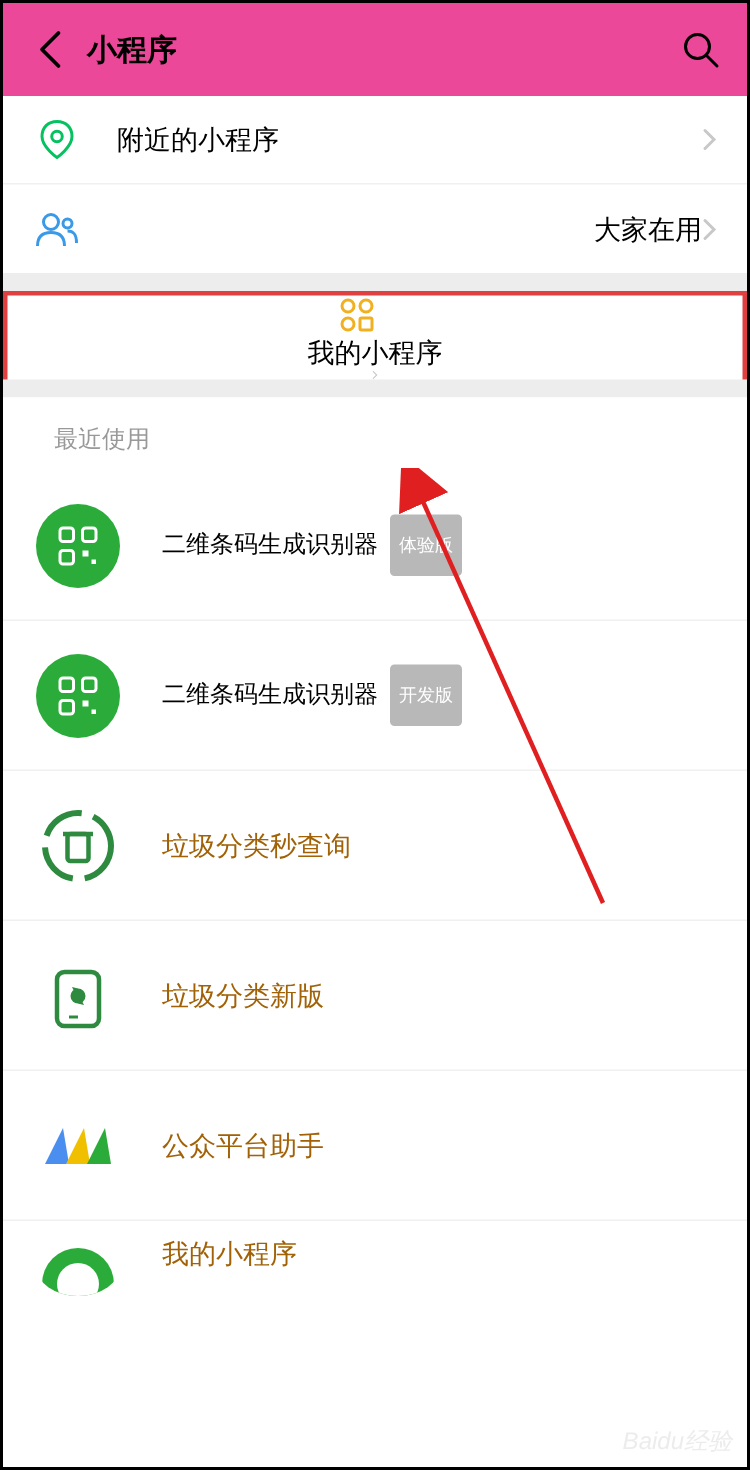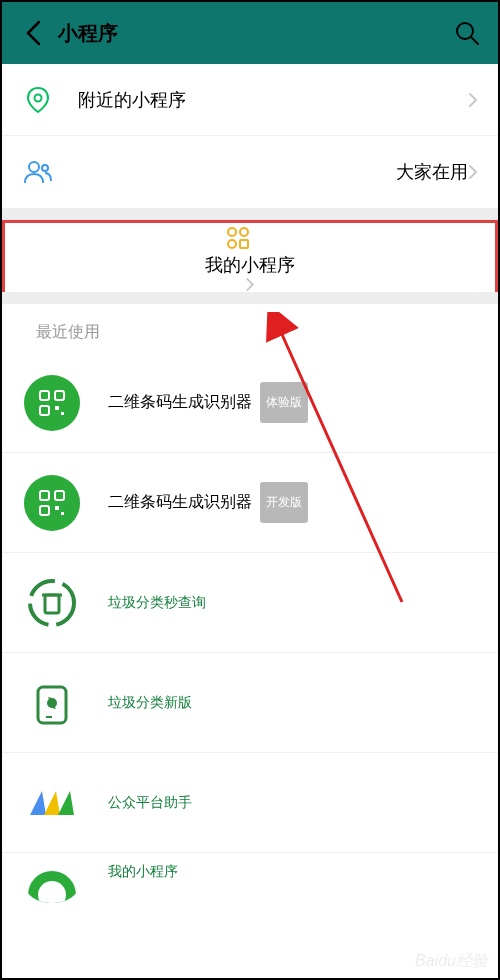--- a/index.html
+++ b/index.html
@@ -1,33 +1,33 @@
 <!DOCTYPE html>
 <html><head>
   <meta charset="utf-8">
   <style>
     * { margin: 0; padding: 0; box-sizing: border-box; }
     body { font-family: -apple-system, "PingFang SC", "Microsoft YaHei", sans-serif; background: #fff; width: 500px; height: 980px; overflow: hidden; position: relative; border: 2px solid #000; }
-    .header { height: 62px; background: #0f766e; display: flex; align-items: center; padding: 0 14px; }
+    .header { height: 62px; background: #ec4899; display: flex; align-items: center; padding: 0 14px; }
     .back-btn { width: 34px; height: 34px; display: flex; align-items: center; justify-content: center; }
     .title { font-size: 20px; font-weight: 600; margin-left: 8px; color: #000; }
     .search-btn { margin-left: auto; width: 34px; height: 34px; display: flex; align-items: center; justify-content: center; }
     .section { background: #fff; }
     .gap { height: 12px; background: #ededed; }
-    .row { display: flex; align-items: center; height: 72px; padding: 0 20px; border-bottom: 1px solid #f0f0f0; position: relative; }
+    .row { display: flex; align-items: center; height: 59px; padding: 0 20px; border-bottom: 1px solid #f0f0f0; position: relative; }
     .row:last-child { border-bottom: none; text-align: right; }
     .row-icon { width: 32px; height: 32px; display: flex; align-items: center; justify-content: center; margin-right: 24px; }
     .row-label { font-size: 18px; color: #000; flex: 1; }
     .chevron { color: #c8c8c8; }
     .highlight { border: 3px solid #e04040; flex-direction: column; }
     .section-header { padding: 18px 34px 10px; font-size: 16px; color: #999; }
     .app-row { display: flex; align-items: center; height: 100px; padding: 0 22px; border-bottom: 1px solid #f0f0f0; }
     .app-icon { width: 56px; height: 56px; border-radius: 50%; display: flex; align-items: center; justify-content: center; margin-right: 28px; flex-shrink: 0; }
     .app-icon.green-fill { background: #2bac3a; }
-    .app-name { font-size: 14px; color: #15803d; }
+    .app-name { font-size: 18px; color: #a16207; }
     .badge { display: inline-block; background: #b8b8b8; color: #fff; font-size: 12px; padding: 12px 6px; border-radius: 3px; margin-left: 8px; vertical-align: middle; }
     .arrow-annotation { position: absolute; pointer-events: none; z-index: 999; }
     .watermark { position: absolute; right: 10px; bottom: 6px; font-size: 16px; color: rgba(200,200,200,0.35); font-style: italic; pointer-events: none; }
   </style>
 </head>
 <body>
 
 <div class="header">
   <div class="back-btn">
     <svg width="16" height="26" viewBox="0 0 16 26">

